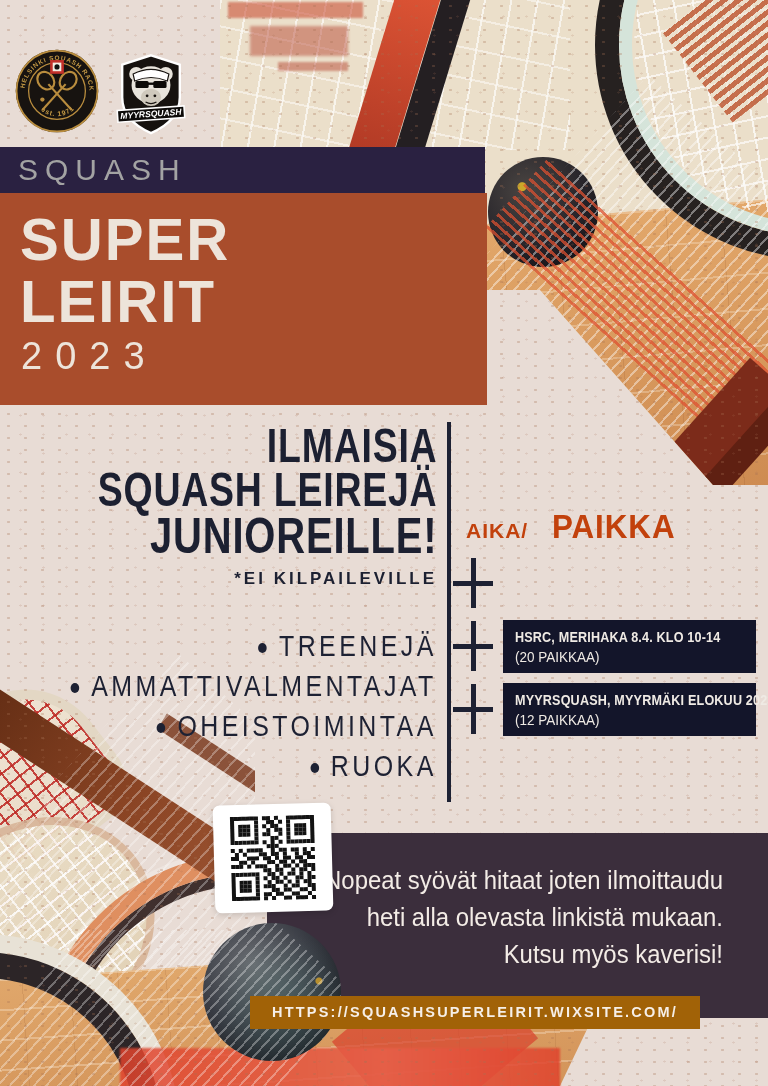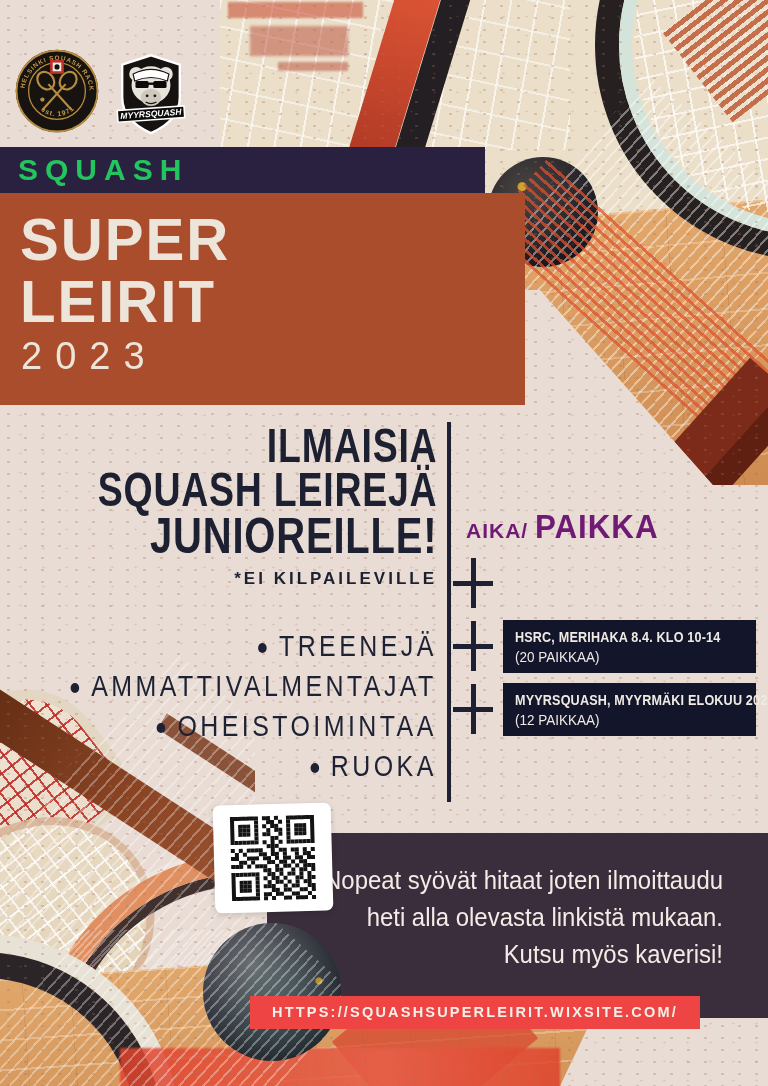--- a/index.html
+++ b/index.html
@@ -99,41 +99,41 @@
       radial-gradient(circle at 84% 42%,#b78f2e 0 3px,transparent 4px),
       radial-gradient(circle at 60% 62%,rgba(95,150,140,.3),transparent 62%),
       radial-gradient(circle at 36% 30%,#6a6d72,#3a3d45 45%,#1b1d23 78%,#121318);}
   .ball-b::after{content:"";position:absolute;left:-40px;top:20px;width:180px;height:160px;
     transform:rotate(-48deg);opacity:.45;
     background:repeating-linear-gradient(0deg,rgba(255,255,255,.7) 0 2px,transparent 2px 8px);}
   
   .logo{z-index:6;}
   
   .navy-band{left:0;top:147px;width:485px;height:46px;background:#2a2141;z-index:4;}
-  .kicker{line-height:46px;padding-left:18px;color:#22c55e;font-size:30px;font-weight:bold;letter-spacing:7px;border-radius:11px;}
-  .rust-box{left:0;top:193px;width:525px;height:212px;background:#a94d2c;z-index:4;color:#ede4da;}
+  .kicker{line-height:46px;padding-left:18px;color:#a3a3a3;font-size:30px;font-weight:normal;letter-spacing:7px;border-radius:11px;}
+  .rust-box{left:0;top:193px;width:487px;height:212px;background:#a94d2c;z-index:4;color:#ede4da;}
   .title-line{position:absolute;left:20px;font-weight:bold;font-size:60px;letter-spacing:2px;
     transform:scaleX(.97);transform-origin:left center;white-space:nowrap;}
   .t1{top:12px;} .t2{top:74px;}
   .year{position:absolute;left:21px;top:142px;font-size:38px;font-weight:400;letter-spacing:13px;}
   
   .headline{right:331px;top:424px;text-align:right;color:#1c2031;z-index:6;}
   .hl{font-weight:bold;font-size:48px;line-height:44px;letter-spacing:1px;
     transform:scaleX(.78);transform-origin:right center;white-space:nowrap;}
   .hl3{font-size:50px;font-weight:800;transform:scaleX(.8);transform-origin:right center;line-height:48px;}
   .note{margin-top:9px;font-size:17px;font-weight:bold;letter-spacing:3px;color:#1c2031;}
   
   .features{right:331px;top:626px;text-align:right;z-index:6;color:#1d2133;list-style:none;margin:0;padding:0;}
   .features li{font-size:29px;font-weight:500;line-height:40px;letter-spacing:4px;
     transform:scaleX(.86);transform-origin:right center;white-space:nowrap;}
   .features li::before{content:"";display:inline-block;width:10px;height:10px;border-radius:50%;
     background:#1d2133;margin-right:14px;vertical-align:middle;}
   
   .divider{left:447px;top:422px;width:4px;height:380px;background:#1d2133;z-index:6;}
-  .sched-head{left:466px;top:508px;z-index:6;color:#701a75;display:flex;align-items:baseline;gap:7px;white-space:nowrap;}
+  .sched-head{left:466px;top:508px;z-index:6;color:#c2410c;display:flex;align-items:baseline;gap:24px;white-space:nowrap;}
   .sched-head .small{font-size:21px;font-weight:bold;letter-spacing:1px;}
   .sched-head .big{font-size:33px;font-weight:bold;letter-spacing:1px;transform:scaleX(.95);transform-origin:left center;display:inline-block;}
   .plus{width:40px;height:50px;z-index:6;}
   .plus::before{content:"";position:absolute;left:0;top:23px;width:40px;height:5px;background:#1d2133;}
   .plus::after{content:"";position:absolute;left:18px;top:0;width:5px;height:50px;background:#1d2133;}
   .p1{left:453px;top:558px;} .p2{left:453px;top:621px;} .p3{left:453px;top:684px;}
   .sched-box{left:503px;width:253px;height:53px;background:#13152a;z-index:6;color:#efeae4;
     padding:8px 0 0 12px;box-sizing:border-box;}
   .b1{top:557px;} .b2{top:608px;margin-top:12px;} .b3{top:683px;}
   .sched-title{font-size:15px;font-weight:bold;letter-spacing:.2px;white-space:nowrap;
@@ -143,21 +143,21 @@
   .qr-card{left:214px;top:804px;width:118px;height:108px;background:#fff;border-radius:7px;
     transform:rotate(-1.5deg);z-index:9;box-shadow:0 2px 6px rgba(0,0,0,.15);}
   .qr-grid{position:absolute;left:17px;top:12px;width:84px;height:84px;display:grid;
     grid-template-columns:repeat(21,1fr);grid-template-rows:repeat(21,1fr);}
   .qr-grid .on{background:#131313;}
   
   .msg-box{left:267px;top:833px;width:501px;height:185px;background:#3b2e3c;z-index:7;
     box-sizing:border-box;padding:29px 45px 0 0;text-align:right;color:#f3ece6;}
   .msg-box p{margin:0;font-size:26px;line-height:37px;font-weight:400;
     transform:scaleX(.92);transform-origin:right center;white-space:nowrap;}
-  .url-bar{left:250px;top:996px;width:450px;height:33px;background:#ef4444;z-index:10;
+  .url-bar{left:250px;top:996px;width:450px;height:33px;background:#a16207;z-index:10;
     display:block;text-align:center;text-decoration:none;}
   .url-bar span{font-size:14.5px;font-weight:bold;letter-spacing:2.2px;color:#f6efe8;line-height:33px;}
   .footer{left:0;top:1056px;width:768px;text-align:center;z-index:10;color:#463d35;
     font-size:11.5px;font-weight:500;letter-spacing:3px;}
 </style>
 </head>
 <body>
 
 <div class="poster">
 

